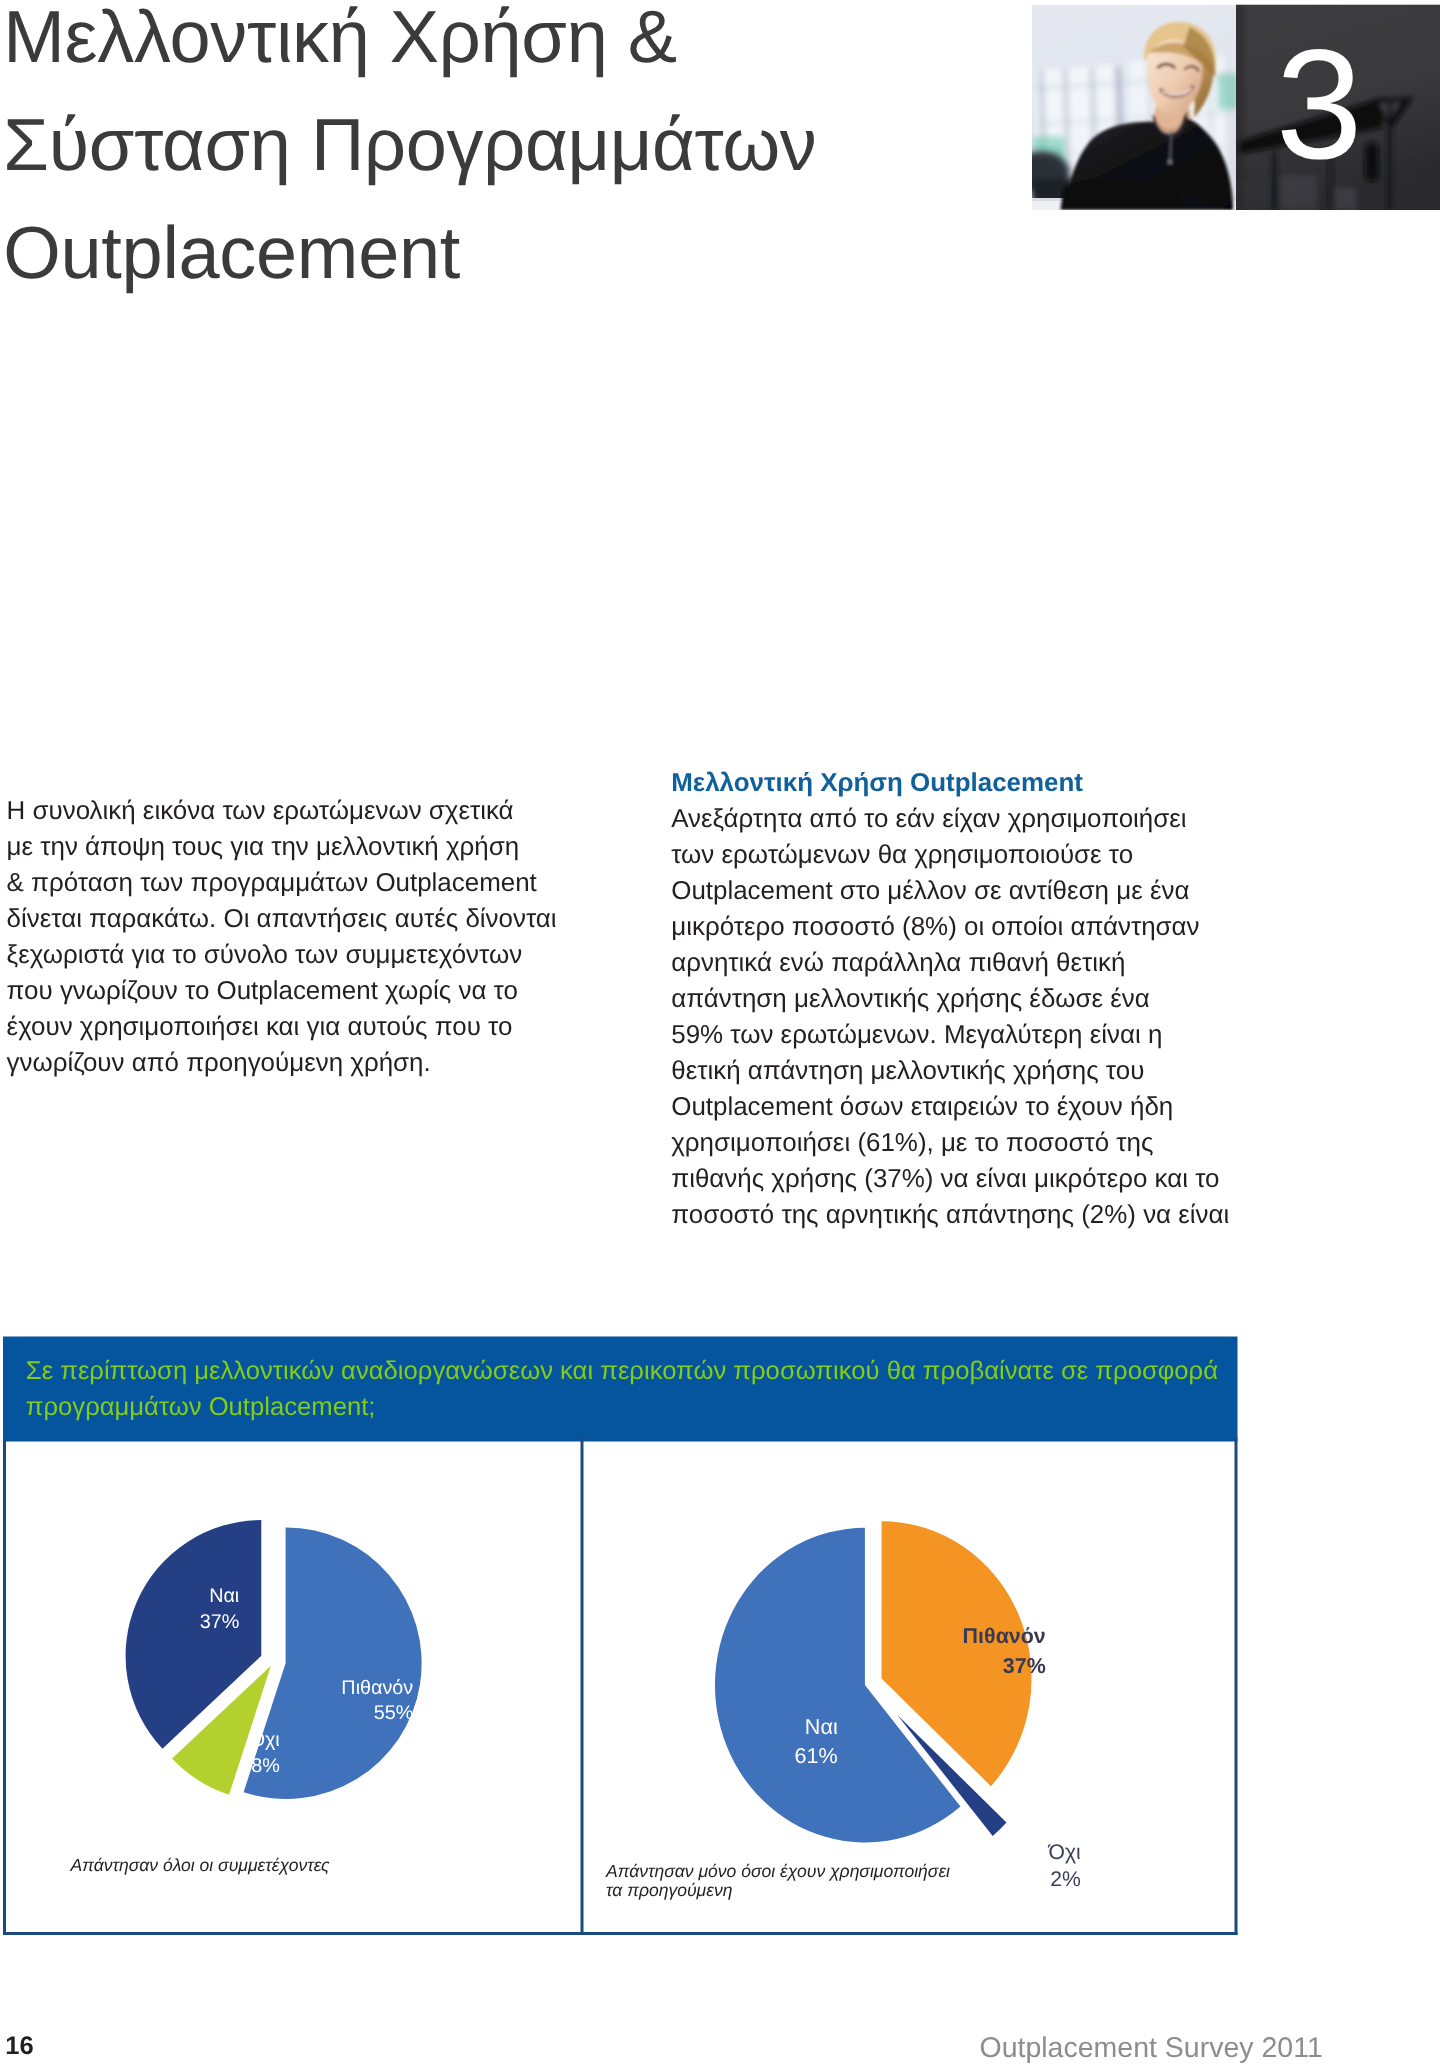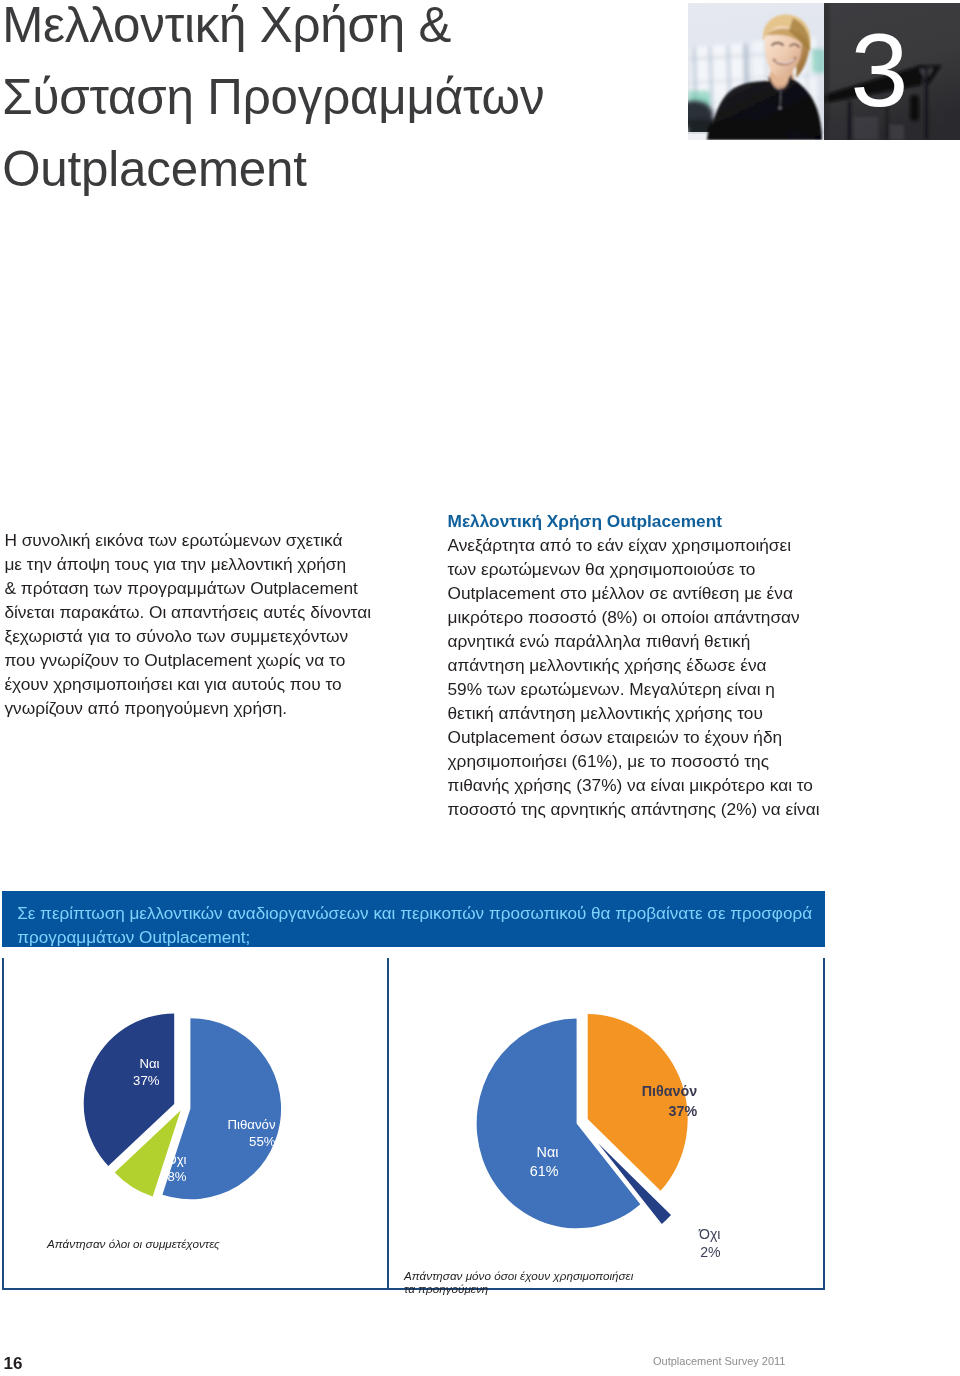--- a/index.html
+++ b/index.html
@@ -17,30 +17,30 @@
   .chapnum{position:absolute;left:0px;top:-1px;width:136px;height:137px;color:#fff;
            font-size:104px;line-height:137px;font-weight:300;text-align:center;
            padding-right:25px;box-sizing:border-box;}
   
   .colL{position:absolute;left:4.4px;top:511.2px;width:380px;font-size:17.3px;line-height:23.95px;color:#231f20;margin-top:18px;}
   .colL>div,.colR>div{white-space:nowrap;}
   .colR{position:absolute;left:447.5px;top:510.4px;width:390px;font-size:17.3px;line-height:23.95px;color:#231f20;}
   .rhead{color:#10609c;font-weight:bold;}
   .b{font-weight:bold;}
   
-  .banner{position:absolute;left:2px;top:891px;width:822.5px;height:56px;background:#04559e;
-          color:#7dd3fc;font-size:17.1px;line-height:24.4px;box-sizing:border-box;padding:11px 0 0 15.2px;}
+  .banner{position:absolute;left:2px;top:891px;width:822.5px;height:70px;background:#04559e;
+          color:#84cc16;font-size:17.1px;line-height:24.4px;box-sizing:border-box;padding:11px 0 0 15.2px;}
   .banner>div{white-space:nowrap;}
   
   .frame{position:absolute;left:2px;top:958px;width:823px;height:332px;box-sizing:border-box;
          border:2px solid #1b4a7e;border-top:none;}
   .divider{position:absolute;left:387px;top:958px;width:2px;height:332px;background:#1b4a7e;}
   
   .pagenum{position:absolute;left:3.5px;top:1354px;font-size:17px;font-weight:bold;color:#231f20;}
-  .footnote{position:absolute;left:653px;top:1355px;font-size:11px;color:#8d8d8d;}
+  .footnote{position:absolute;left:653px;top:1355px;font-size:19px;color:#8d8d8d;}
   .cap{position:absolute;font-style:italic;font-size:11.7px;line-height:12.2px;color:#231f20;white-space:nowrap;}
   .pie{position:absolute;left:0;top:0;pointer-events:none;}
   .plabel{position:absolute;font-size:13.2px;line-height:17.2px;text-align:right;white-space:nowrap;}
 </style>
 </head>
 <body>
 
 <div class="page">
   <div class="title">
     <div>Μελλοντική Χρήση &amp;</div>
@@ -243,20 +243,20 @@
     <span>37%</span>
   </div>
   <div class="plabel" style="left:478.5px;top:1143px;width:80px;color:#ffffff;font-size:14.4px;line-height:18.8px;">
     <span>Ναι</span><br>
     <span>61%</span>
   </div>
   <div class="plabel" style="left:640.5px;top:1224.8px;width:80px;color:#3a3f55;font-size:14.1px;line-height:18.5px;">
     <span>Όχι</span><br>
     <span>2%</span>
   </div>
-  <div class="cap" style="left:404px;top:1242.3px;width:330px;margin-top:28px;">
+  <div class="cap" style="left:404px;top:1242.3px;width:330px;">
     <div>Απάντησαν μόνο όσοι έχουν χρησιμοποιήσει</div>
     <div>τα προηγούμενη</div>
   </div>
 
   <div class="pagenum">16</div>
   <div class="footnote">Outplacement Survey 2011</div>
 </div>
 
 </body></html>

